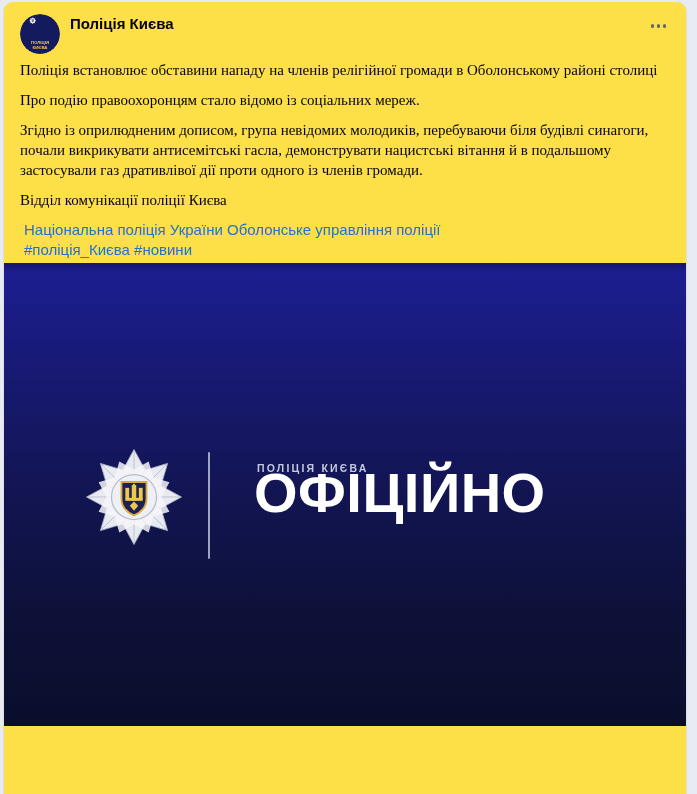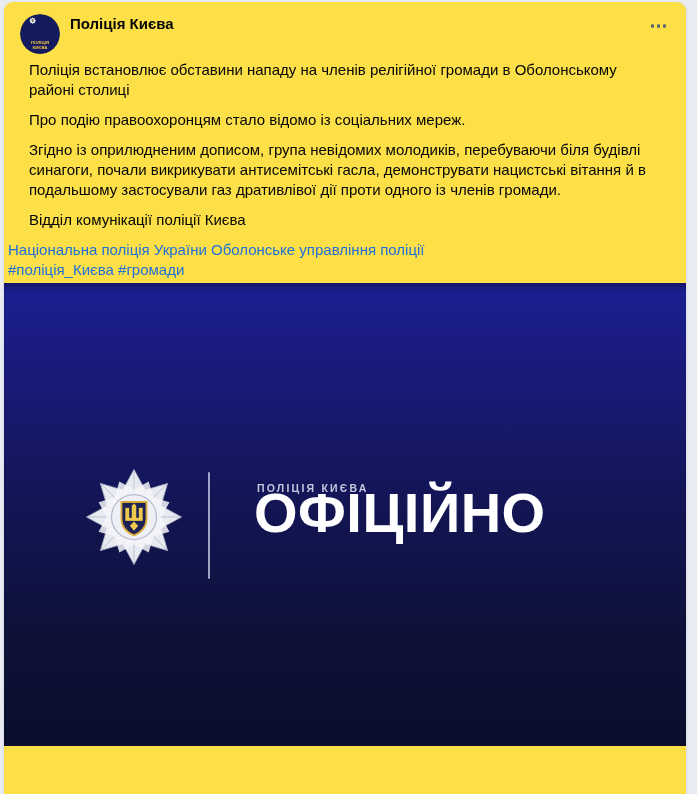--- a/index.html
+++ b/index.html
@@ -18,23 +18,23 @@
   
   .header{display:flex;align-items:flex-start;padding:12px 16px 6px 16px;}
   .avatar{width:40px;height:40px;border-radius:50%;overflow:hidden;flex:0 0 40px;cursor:pointer;}
   .head-text{margin-left:10px;flex:1;}
   .author{font-size:15px;font-weight:700;color:#050505;line-height:19px;cursor:pointer;}
   .meta{display:flex;align-items:center;gap:4px;margin-top:3px;font-size:13px;color:#65676b;line-height:16px;}
   .meta .sep{font-weight:700;}
   .menu-btn{margin-left:auto;display:flex;gap:2.5px;align-items:center;padding:10px 4px;cursor:pointer;}
   .menu-btn i{width:3.5px;height:3.5px;border-radius:50%;background:#606770;display:block;}
   
-  .post-text{padding:0 25px;font-size:15px;line-height:20px;color:#050505;}
+  .post-text{padding:0 16px;font-size:15px;line-height:20px;color:#050505;font-family:Liberation Serif, serif;}
   .post-text p{margin:0 0 10px 0;}
-  .link-block{padding:0 4px;font-size:15px;line-height:20px;}
+  .link-block{padding:0 20px;font-size:15px;line-height:20px;}
   .link-block a{color:#216fdb;text-decoration:none;cursor:pointer;}
   
   .photo{
     position:relative;margin-top:3px;height:463px;width:682px;cursor:pointer;
     background:linear-gradient(180deg,#14146a 0%,#1c1e90 2%,#181a78 20%,#131554 48%,#0d1138 76%,#0a0e2c 100%);
   }
   .badge-wrap{position:absolute;left:80px;top:184px;width:100px;height:100px;}
   .divider-v{position:absolute;left:204px;top:189px;width:2px;height:107px;background:rgba(195,200,225,.8);border-radius:1px;}
   .brand-label{
     position:absolute;left:253px;top:199px;
@@ -121,21 +121,21 @@
     <p>Відділ комунікації поліції Києва</p>
   </div>
 
   <div class="link-block">
     <div>
       <a style="color: rgb(33, 111, 219);">Національна поліція України</a>
       <a style="color: rgb(33, 111, 219);">Оболонське управління поліції</a>
     </div>
     <div>
       <a style="color: rgb(33, 111, 219);">#поліція_Києва</a>
-      <a style="color: rgb(33, 111, 219);">#громади</a>
+      <a style="color: rgb(33, 111, 219);">#новини</a>
     </div>
   </div>
 
   <div class="photo" style="background: linear-gradient(rgb(20, 20, 106) 0%, rgb(28, 30, 144) 2%, rgb(24, 26, 120) 20%, rgb(19, 21, 84) 48%, rgb(13, 17, 56) 76%, rgb(10, 14, 44) 100%);">
     <div class="badge-wrap">
       <svg width="100" height="100" viewBox="0 0 120 120">
           <use href="#police-star"></use>
         </svg>
     </div>
     <div class="divider-v"></div>

